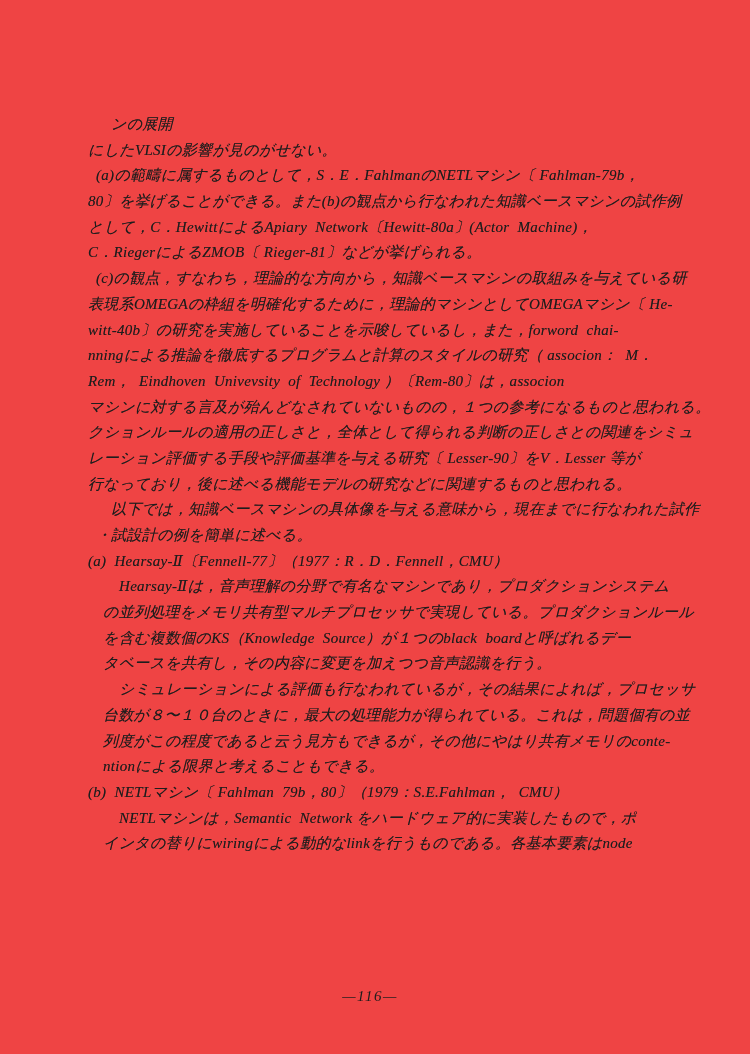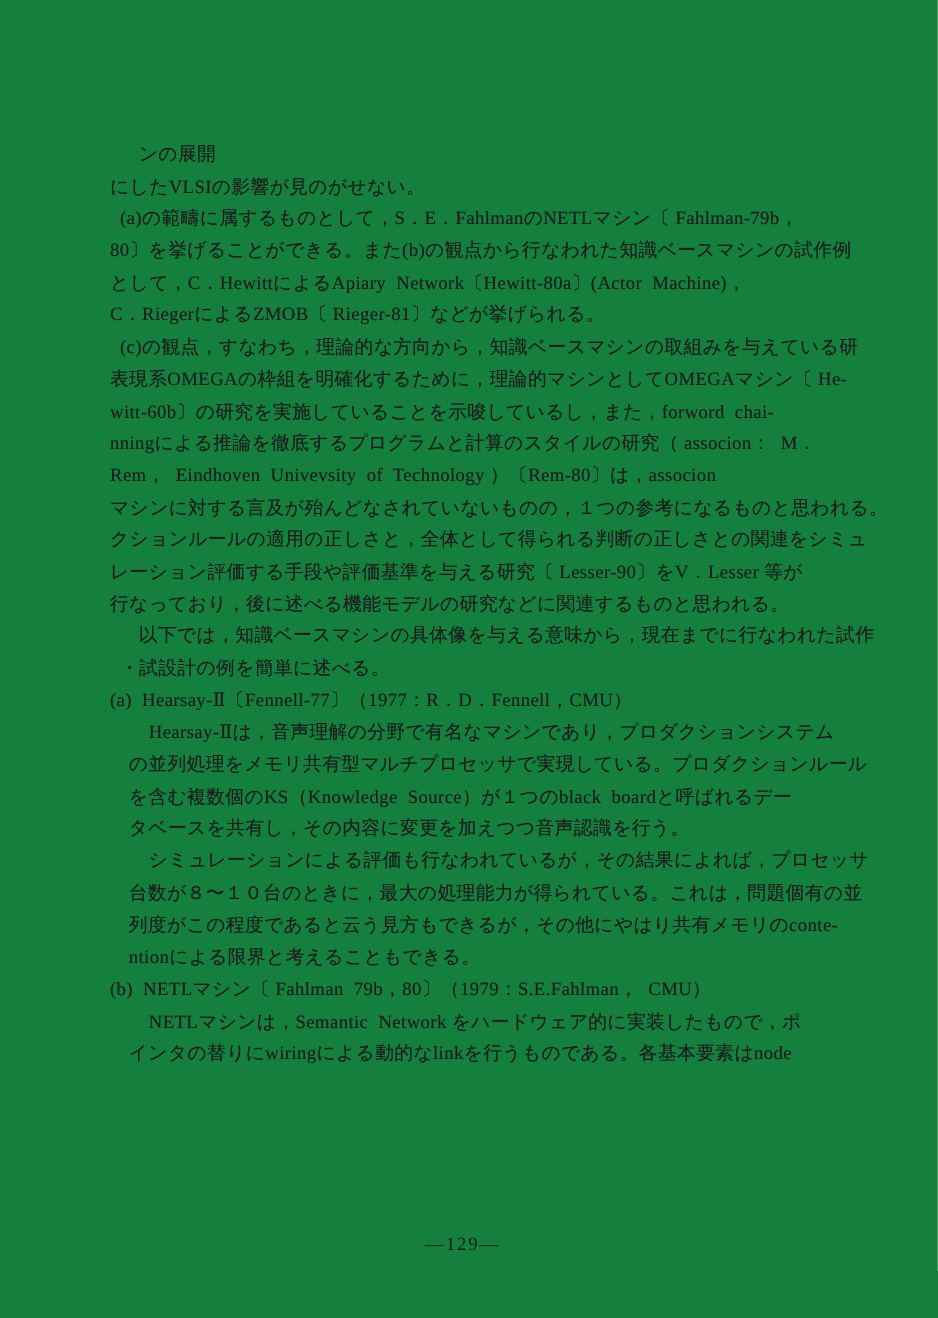--- a/index.html
+++ b/index.html
@@ -2,21 +2,21 @@
 <html><head>
 <meta charset="utf-8">
 <style>
   html,body{margin:0;padding:0;}
   body{
     width:750px;height:1054px;position:relative;overflow:hidden;
     background:#fdfdfb;
     font-family:"Liberation Serif","DejaVu Serif",serif;
     color:#1d1d1d;
   }
-  .page{position:absolute;inset:0;background:#15803d;}
+  .page{position:absolute;inset:0;background:#ef4444;font-style:italic;}
   .content{position:absolute;left:88px;top:112px;width:618px;}
   .line{
     font-size:15px;line-height:25.7px;height:25.7px;
     white-space:pre;letter-spacing:0.3px;
     
     text-shadow:0 0 0.4px rgba(30,30,30,0.55);
   }
   .ih{padding-left:8px;}
   .i1{padding-left:15px;}
   .i15{padding-left:23px;}
@@ -33,21 +33,21 @@
 <div class="page">
   <div class="content">
     <div class="line i15">ンの展開</div>
     <div class="line">にしたVLSIの影響が見のがせない。</div>
     <div class="line ih">(a)の範疇に属するものとして，S．E．FahlmanのNETLマシン〔 Fahlman-79b，</div>
     <div class="line">80〕を挙げることができる。また(b)の観点から行なわれた知識ベースマシンの試作例</div>
     <div class="line">として，C．HewittによるApiary  Network〔Hewitt-80a〕(Actor  Machine)，</div>
     <div class="line">C．RiegerによるZMOB〔 Rieger-81〕などが挙げられる。</div>
     <div class="line ih">(c)の観点，すなわち，理論的な方向から，知識ベースマシンの取組みを与えている研</div>
     <div class="line">表現系OMEGAの枠組を明確化するために，理論的マシンとしてOMEGAマシン〔 He-</div>
-    <div class="line">witt-60b〕の研究を実施していることを示唆しているし，また，forword  chai-</div>
+    <div class="line">witt-40b〕の研究を実施していることを示唆しているし，また，forword  chai-</div>
     <div class="line">nningによる推論を徹底するプログラムと計算のスタイルの研究（ associon：  M．</div>
     <div class="line">Rem，  Eindhoven  Univevsity  of  Technology ）〔Rem-80〕は，associon</div>
     <div class="line">マシンに対する言及が殆んどなされていないものの，１つの参考になるものと思われる。</div>
     <div class="line">クションルールの適用の正しさと，全体として得られる判断の正しさとの関連をシミュ</div>
     <div class="line">レーション評価する手段や評価基準を与える研究〔 Lesser-90〕をV．Lesser 等が</div>
     <div class="line">行なっており，後に述べる機能モデルの研究などに関連するものと思われる。</div>
     <div class="line i15">以下では，知識ベースマシンの具体像を与える意味から，現在までに行なわれた試作</div>
     <div class="line ih">・試設計の例を簡単に述べる。</div>
     <div class="line">(a)  Hearsay-Ⅱ〔Fennell-77〕（1977：R．D．Fennell，CMU）</div>
     <div class="line i2">Hearsay-Ⅱは，音声理解の分野で有名なマシンであり，プロダクションシステム</div>
@@ -55,14 +55,14 @@
     <div class="line i1">を含む複数個のKS（Knowledge  Source）が１つのblack  boardと呼ばれるデー</div>
     <div class="line i1">タベースを共有し，その内容に変更を加えつつ音声認識を行う。</div>
     <div class="line i2">シミュレーションによる評価も行なわれているが，その結果によれば，プロセッサ</div>
     <div class="line i1">台数が８〜１０台のときに，最大の処理能力が得られている。これは，問題個有の並</div>
     <div class="line i1">列度がこの程度であると云う見方もできるが，その他にやはり共有メモリのconte-</div>
     <div class="line i1">ntionによる限界と考えることもできる。</div>
     <div class="line">(b)  NETLマシン〔 Fahlman  79b，80〕（1979：S.E.Fahlman，  CMU）</div>
     <div class="line i2">NETLマシンは，Semantic  Network をハードウェア的に実装したもので，ポ</div>
     <div class="line i1">インタの替りにwiringによる動的なlinkを行うものである。各基本要素はnode</div>
   </div>
-  <div class="footer">—129—</div>
+  <div class="footer">—116—</div>
 </div>
 
 </body></html>

